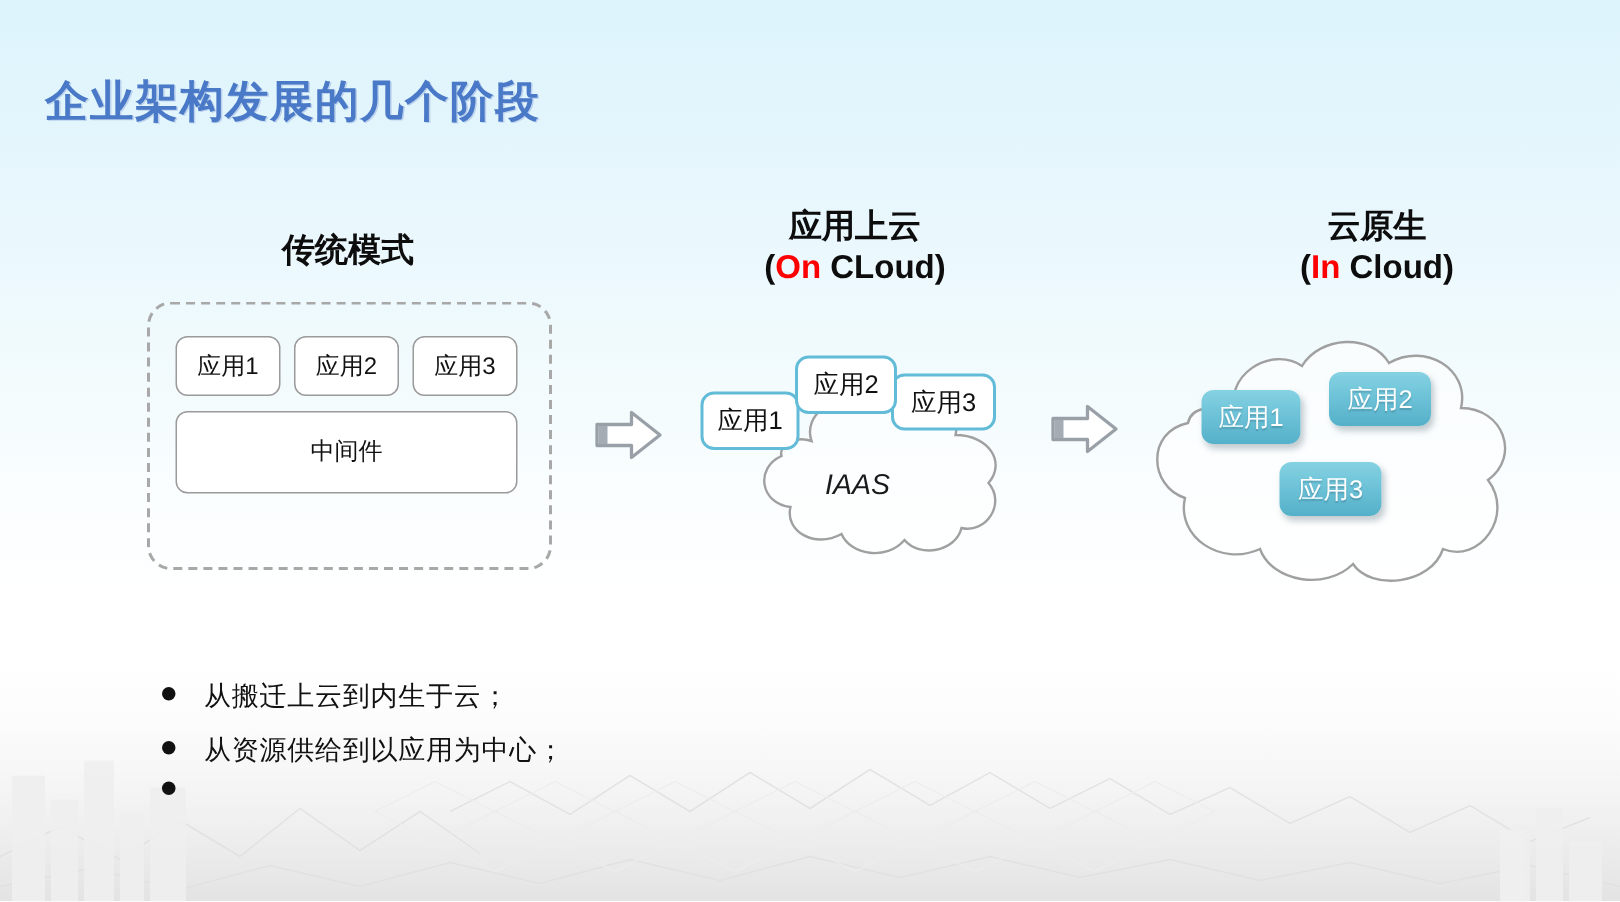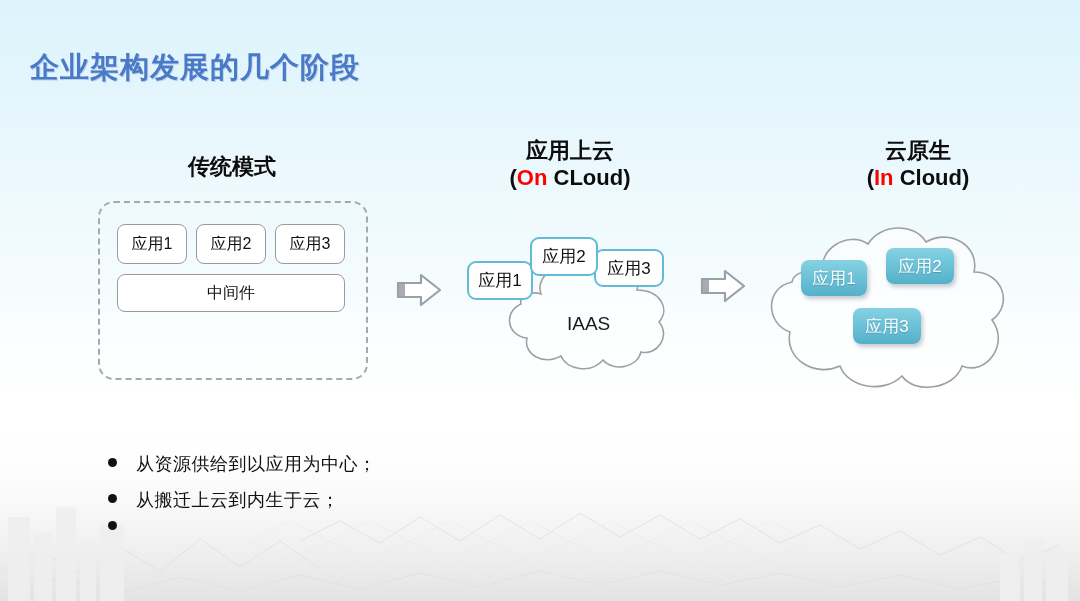--- a/index.html
+++ b/index.html
@@ -91,39 +91,39 @@
     color: #111;
     font-size: 16px;
     display: flex;
     align-items: center;
     justify-content: center;
     white-space: nowrap;
   }
   #t-app1 { left: 117px; top: 224px; width: 70px; height: 40px; }
   #t-app2 { left: 196px; top: 224px; width: 70px; height: 40px; }
   #t-app3 { left: 275px; top: 224px; width: 70px; height: 40px; }
-  #t-mid  { left: 117px; top: 274px; width: 228px; height: 38px; }
+  #t-mid  { left: 117px; top: 274px; width: 228px; height: 55px; }
   #t-hw   { left: 117px; top: 324px; width: 228px; height: 38px; }
 
   
   .arrow { position: absolute; }
   #arrow1 { left: 396px; top: 272px; }
   #arrow2 { left: 700px; top: 268px; }
 
   
   #panel2-heading { left: 470px; top: 138px; width: 200px; }
 
   #cloud2 { position: absolute; left: 495px; top: 258px; }
   .cloud-label {
     position: absolute;
     font-size: 19px;
     color: #1a1a1a;
     white-space: nowrap;
   }
-  #iaas-label { left: 567px; top: 313px; }
+  #iaas-label { left: 550px; top: 313px; font-style: italic; }
 
   .app-chip-outline {
     position: absolute;
     border: 2.5px solid #62bcd8;
     border-radius: 9px;
     background: #ffffff;
     color: #111;
     font-size: 17px;
     display: flex;
     align-items: center;
@@ -296,24 +296,24 @@
              C32 50, 46 46, 62 56 Z" fill="#ffffff" fill-opacity="0.6" stroke="#a0a0a0" stroke-width="1.6"></path>
   </svg>
 
   <div class="app-chip-filled" id="f-app1">应用1</div>
   <div class="app-chip-filled" id="f-app2">应用2</div>
   <div class="app-chip-filled" id="f-app3">应用3</div>
 
   <div class="bullets">
     <div class="bullet-row">
       <span class="bullet-dot"></span>
-      <span class="bullet-text">从资源供给到以应用为中心；</span>
+      <span class="bullet-text">从搬迁上云到内生于云；</span>
     </div>
     <div class="bullet-row">
       <span class="bullet-dot"></span>
-      <span class="bullet-text">从搬迁上云到内生于云；</span>
+      <span class="bullet-text">从资源供给到以应用为中心；</span>
     </div>
     <div class="bullet-row">
       <span class="bullet-dot"></span>
     </div>
   </div>
 
 </div>
 
 </body></html>

